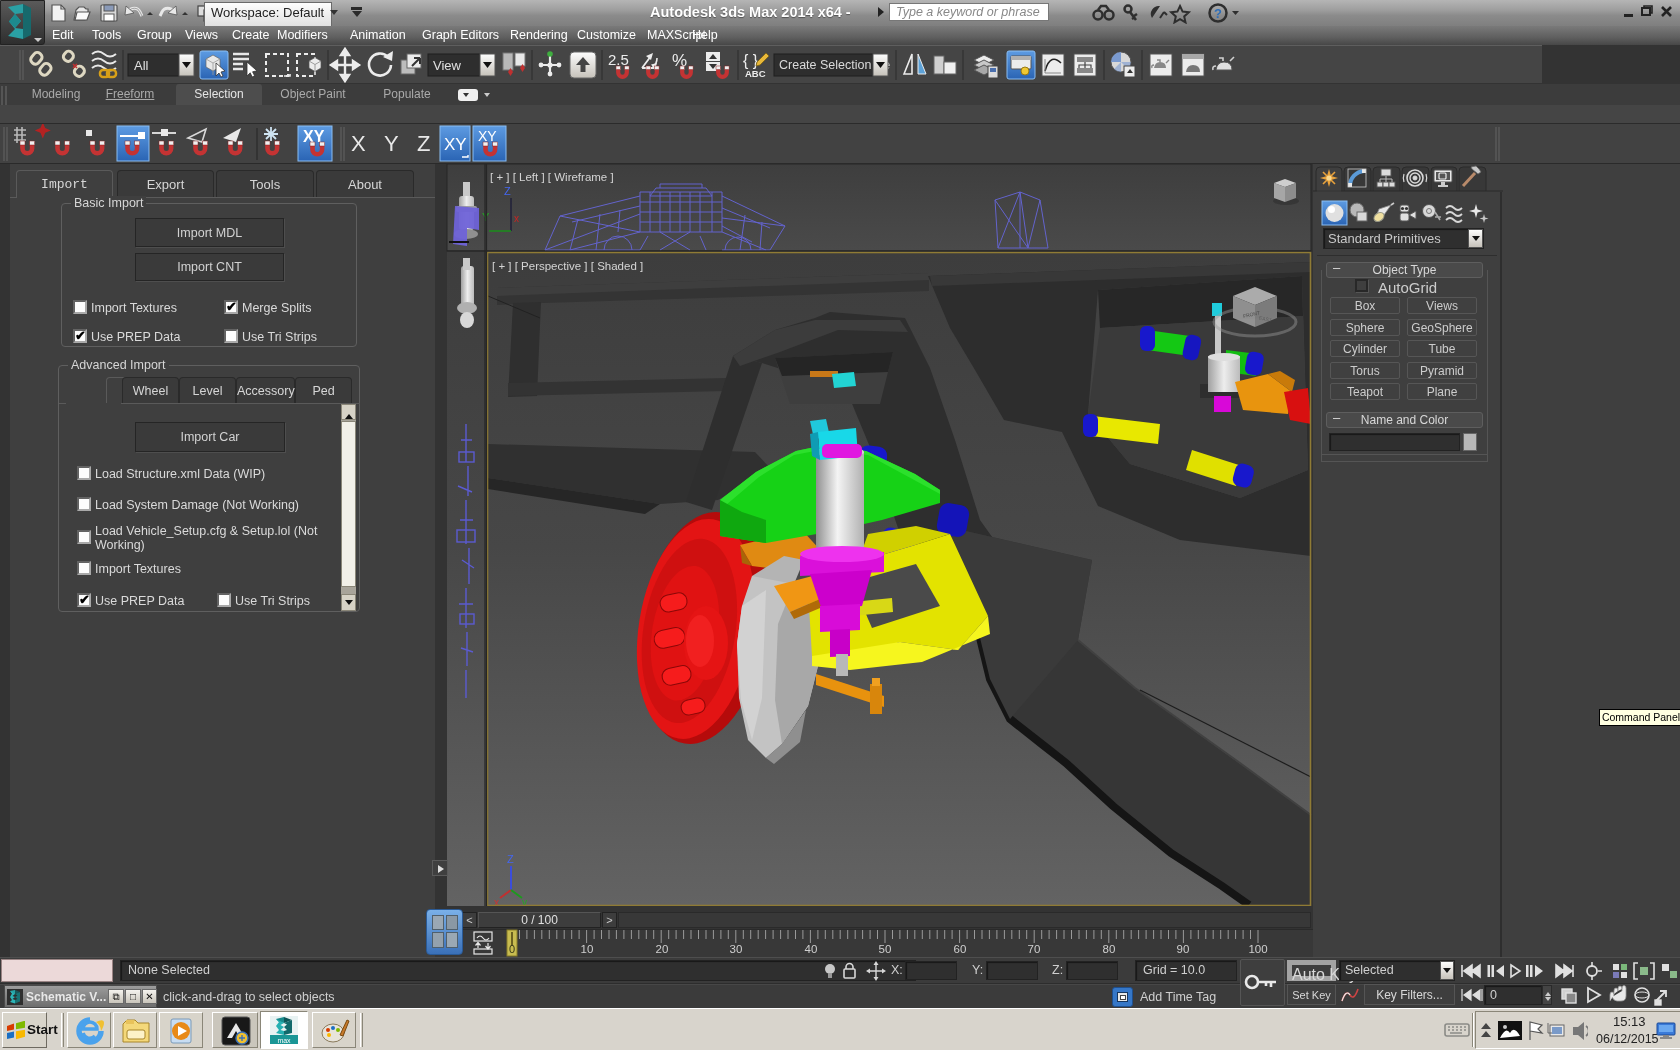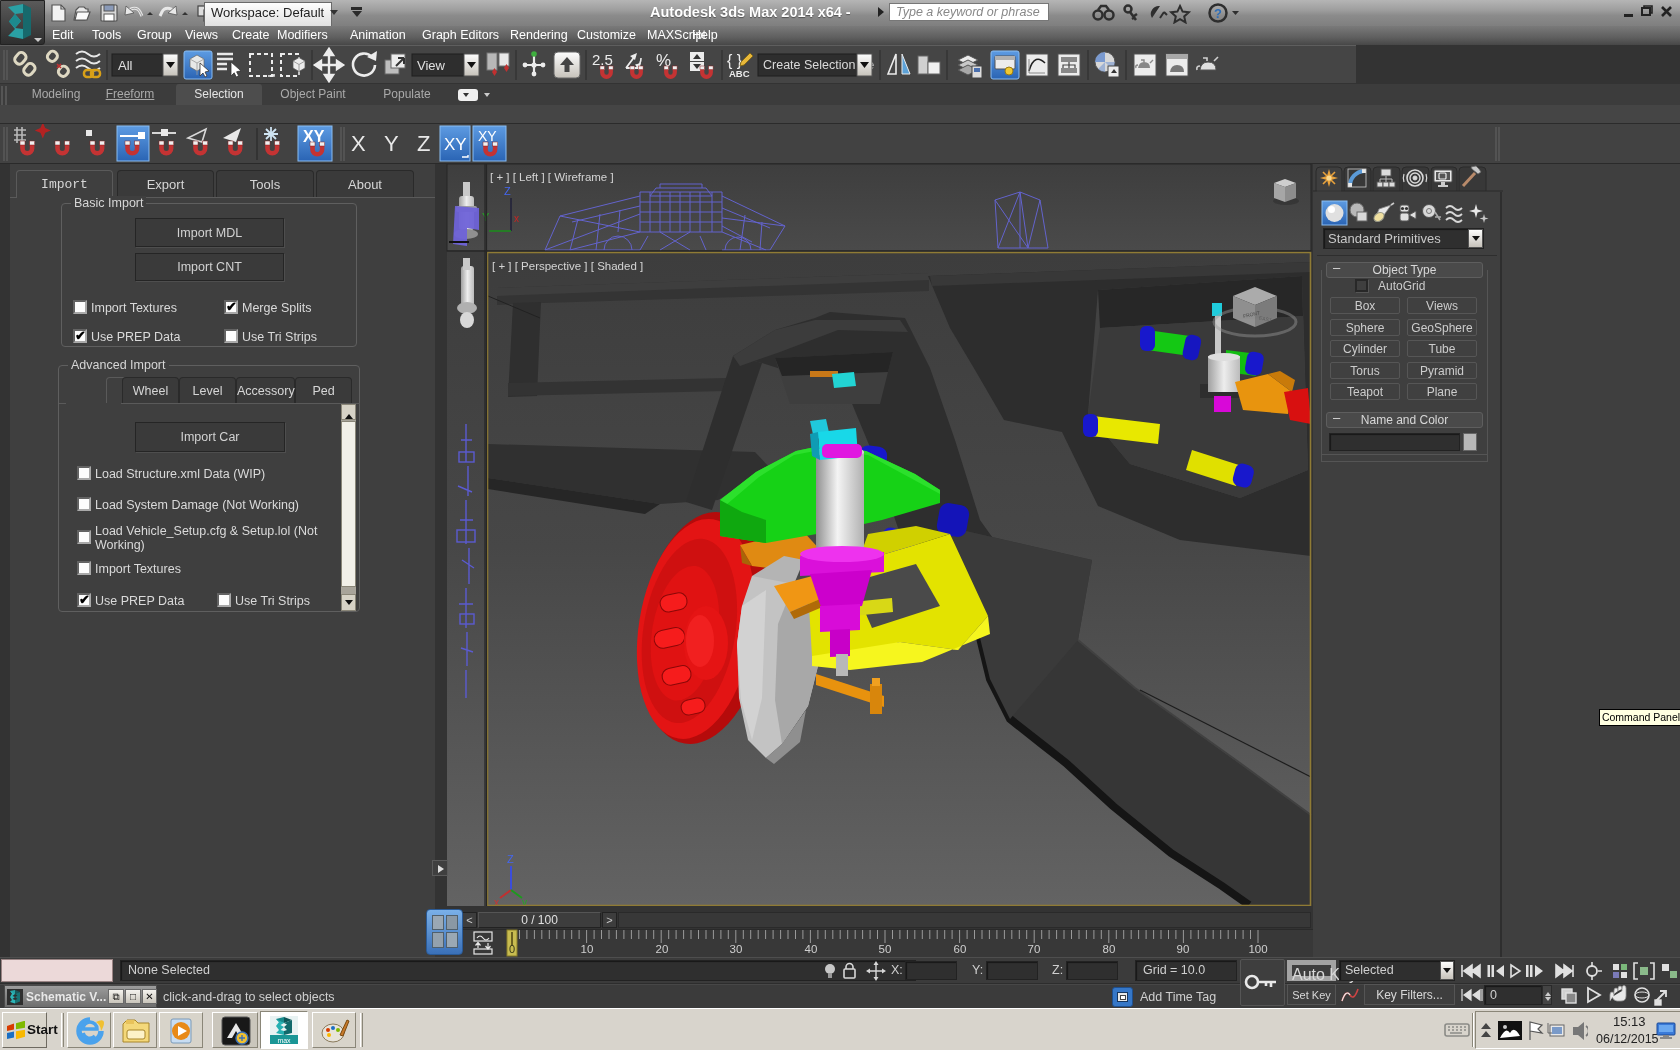--- a/index.html
+++ b/index.html
@@ -9,22 +9,22 @@
 .abs { position:absolute; }
 
 #titlebar { left:0; top:0; width:1680px; height:26px;
   background:linear-gradient(#b5b5b5,#9d9d9d 40%,#8b8b8b 60%,#7f7f7f); }
 #menubar { left:0; top:26px; width:1680px; height:19px;
   background:linear-gradient(#7a7a7a,#5f5f5f 60%,#474747); }
 .menuitem { position:absolute; top:2px; color:#fff; font-size:12.5px; }
 #apptitle { position:absolute; left:650px; top:4px; color:#fff;
   font-size:14.5px; font-weight:bold; text-shadow:0 1px 1px rgba(0,0,0,.4); }
 
-#maintb { left:0; top:45px; width:1356px; height:39px; background:#454545;
-  border-top:1px solid #5e5e5e; border-bottom:1px solid #333; }
+#maintb { left:0; top:45px; width:1542px; height:39px; background:#454545;
+  border-top:1px solid #5e5e5e; border-bottom:1px solid #333;padding-left:16px; }
 
 #ribbontabs { left:0; top:84px; width:1680px; height:21px; background:#3c3c3c; }
 .rtab { position:absolute; top:0; height:21px; line-height:21px; color:#aaa; font-size:12px; text-align:center; }
 .rtab.active { background:#4d4d4d; color:#e5e5e5; border-radius:3px 3px 0 0; }
 #ribbonbody { left:0; top:105px; width:1680px; height:19px; background:#454545; border-bottom:1px solid #2b2b2b; }
 
 #snapsbar { left:0; top:124px; width:1680px; height:40px; background:#424242; border-bottom:1px solid #2a2a2a; }
 
 #dlgpanel { left:10px; top:164px; width:425px; height:793px; background:#3f3f3f; }
 .dlgtab { position:absolute; top:6px; height:27px; line-height:27px; text-align:center;
@@ -763,21 +763,21 @@
     <div class="abs sunken" style="left:10px;top:64px;width:161px;height:21px;"></div>
     <span class="abs" style="left:15px;top:67px;color:#c8c8c8;font-size:13px;">Standard Primitives</span>
     <div class="abs" style="left:155px;top:65px;width:15px;height:19px;background:linear-gradient(#fdfdfd,#c6c2ba);border:1px solid #555;"></div>
     <div class="abs" style="left:158.5px;top:72px;width:0;height:0;border:4px solid transparent;border-top:5px solid #111;"></div>
     <div class="abs" style="left:4px;top:91px;width:180px;height:1px;background:#2e2e2e;"></div>
 
     <div class="rollhdr" style="left:13px;top:98px;width:157px;">Object Type</div>
     <span class="abs" style="left:20px;top:96px;color:#ddd;font-size:13px;">–</span>
     <div class="abs" style="left:8px;top:106px;width:167px;height:185px;border:1px solid #555;border-top:none;"></div>
     <div class="cb" style="left:42px;top:115px;width:13px;height:13px;background:#3f3f3f;border:2px solid #282828;box-shadow:1px 1px 0 #555;"></div>
-    <span class="abs" style="left:65px;top:115px;color:#ccc;font-size:12px;">AutoGrid</span>
+    <span class="abs" style="left:65px;top:115px;color:#ccc;font-size:15px;">AutoGrid</span>
     <div class="objbtn" style="left:17px;top:133px;">Box</div>
     <div class="objbtn" style="left:94px;top:133px;">Views</div>
     <div class="objbtn" style="left:17px;top:154.5px;">Sphere</div>
     <div class="objbtn" style="left:94px;top:154.5px;">GeoSphere</div>
     <div class="objbtn" style="left:17px;top:176px;">Cylinder</div>
     <div class="objbtn" style="left:94px;top:176px;">Tube</div>
     <div class="objbtn" style="left:17px;top:197.5px;">Torus</div>
     <div class="objbtn" style="left:94px;top:197.5px;">Pyramid</div>
     <div class="objbtn" style="left:17px;top:219px;">Teapot</div>
     <div class="objbtn" style="left:94px;top:219px;">Plane</div>

